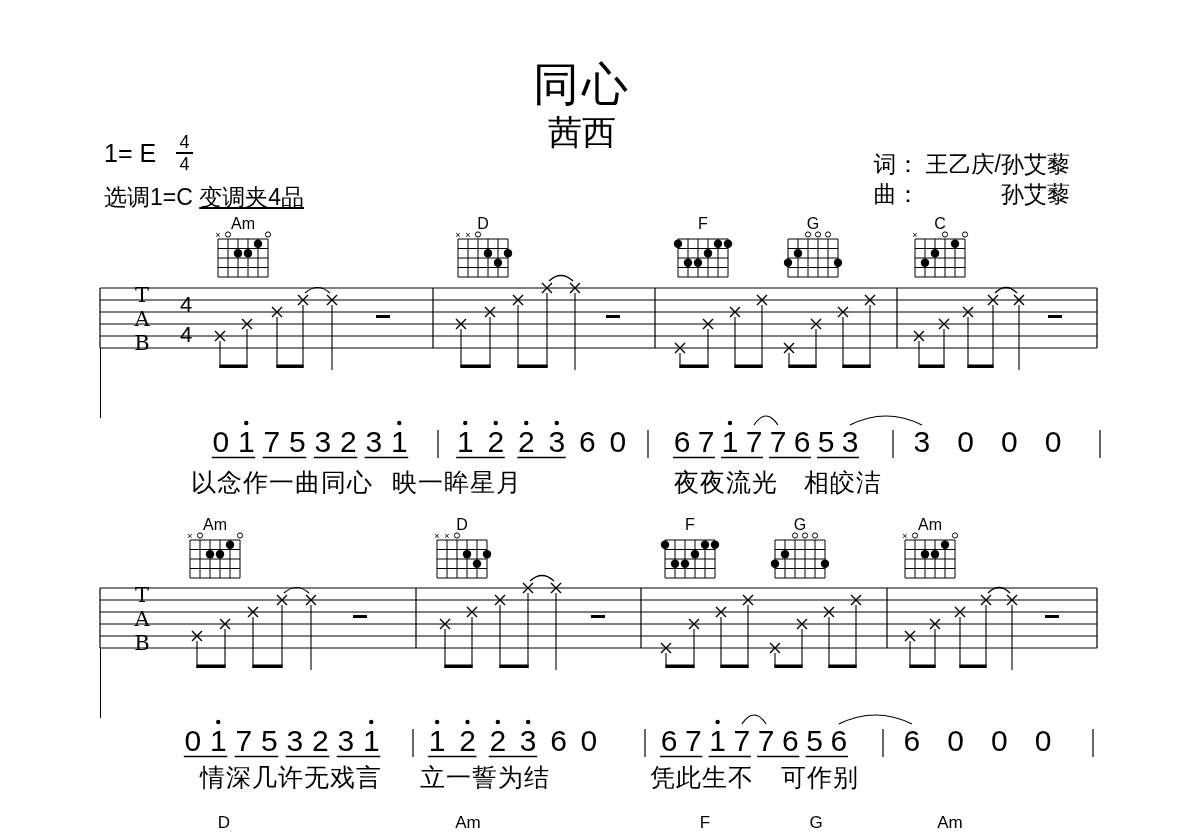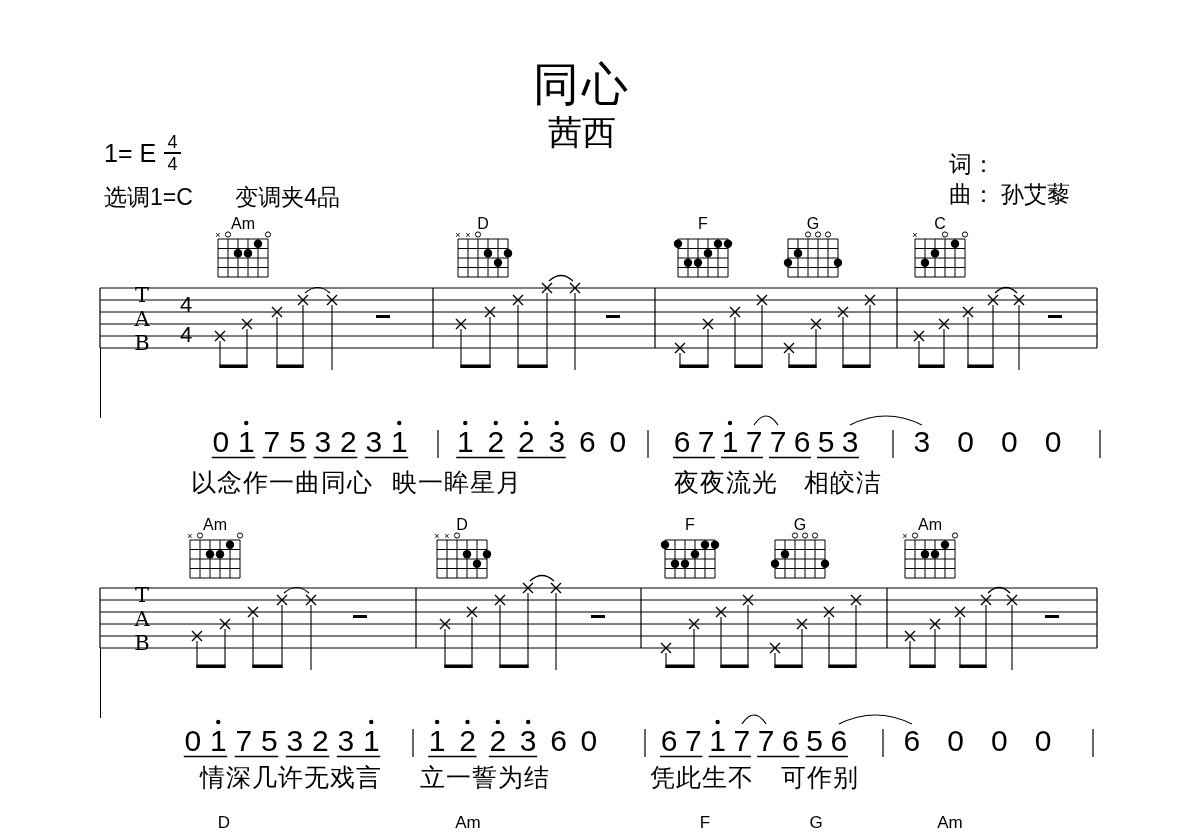--- a/index.html
+++ b/index.html
@@ -2,26 +2,26 @@
 <html><head>
 <meta charset="utf-8">
 <style>
   html,body{margin:0;padding:0;background:#ffffff;}
   .page{position:relative;width:1164px;height:832px;background:#fff;color:#000;
         font-family:"Liberation Sans",sans-serif;overflow:hidden;}
   .title{position:absolute;top:54px;left:0;width:100%;text-align:center;
          font-size:46px;letter-spacing:3px;}
   .subtitle{position:absolute;top:110px;left:0;width:100%;text-align:center;font-size:34px;}
   .meta-left{position:absolute;left:104px;top:133px;}
-  .key-line{display:flex;align-items:center;gap:8px;font-size:25px;}
+  .key-line{display:flex;align-items:center;gap:20px;font-size:25px;}
   .frac{display:inline-flex;flex-direction:column;align-items:center;
         font-size:18px;line-height:1;}
   .frac-bar{width:17px;height:2px;background:#000;margin:1px 0;}
   .tune-line{margin-top:9px;font-size:23px;white-space:nowrap;}
-  .capo{margin-left:36px;}
+  .capo{text-decoration:underline;}
   .meta-right{position:absolute;right:94px;top:149px;font-size:23px;line-height:1.32;}
   .credit-row{display:flex;justify-content:space-between;white-space:nowrap;gap:6px;}
   #notation{position:absolute;left:0;top:0;}
 </style>
 </head>
 <body>
 
 <div class="page">
   <div class="title">同心</div>
   <div class="subtitle">茜西</div>
@@ -37,20 +37,21 @@
     </div>
     <div class="tune-line">
       <span>选调1=C</span>
       <span class="capo">变调夹4品</span>
     </div>
   </div>
 
   <div class="meta-right">
     <div class="credit-row">
       <span>词：</span>
+      <span>王乙庆/孙艾藜</span>
     </div>
     <div class="credit-row">
       <span>曲：</span>
       <span>孙艾藜</span>
     </div>
   </div>
 
   <svg id="notation" width="1200" height="832" viewBox="0 0 1200 832">
       <g>
         <g>

